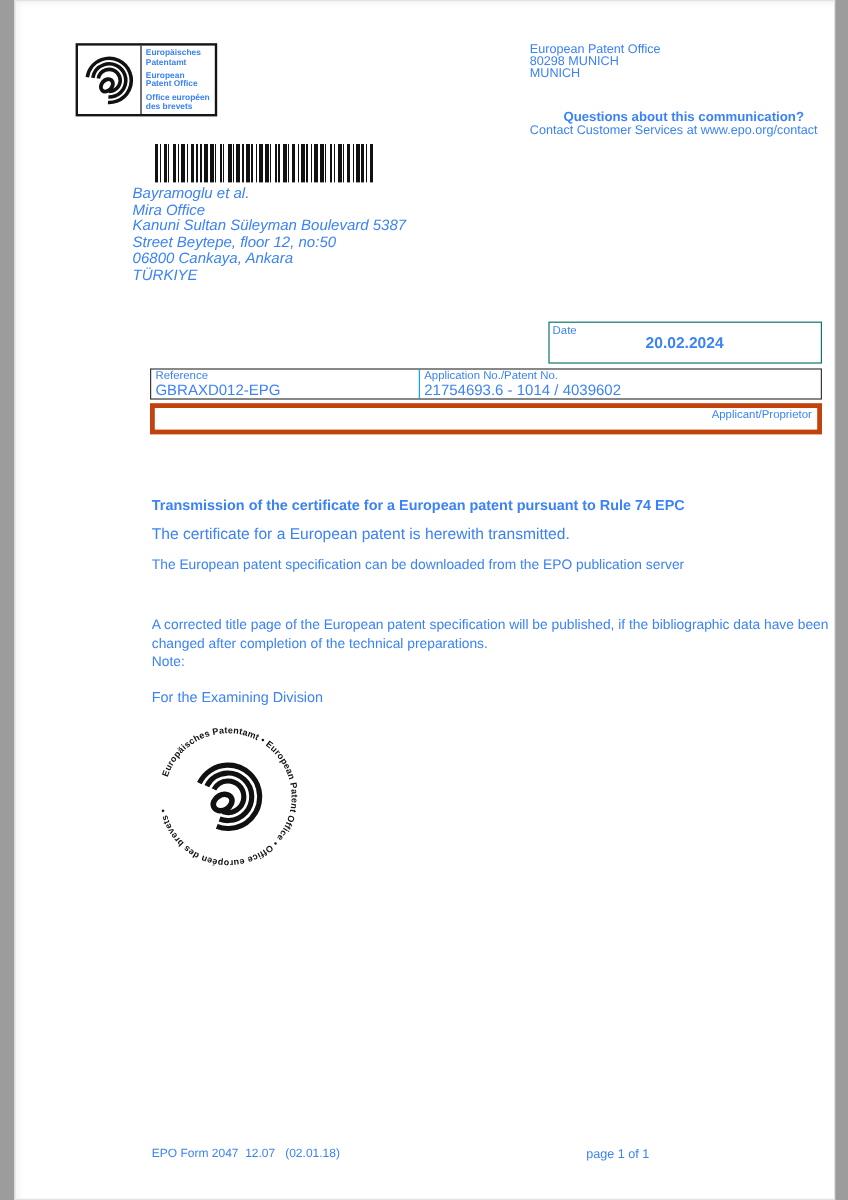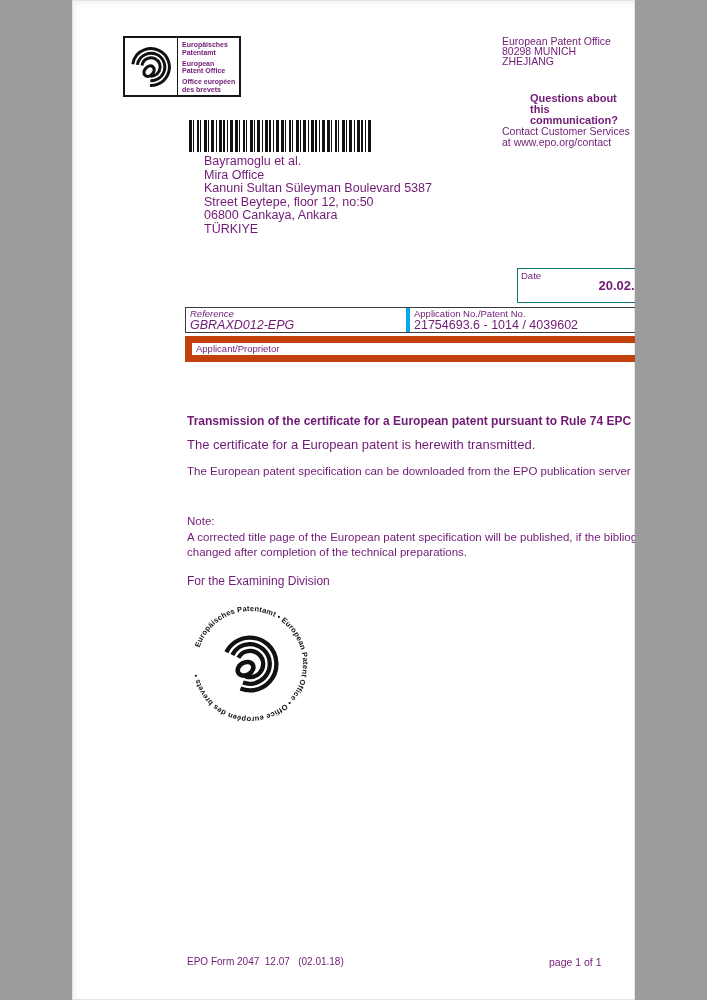--- a/index.html
+++ b/index.html
@@ -1,22 +1,22 @@
 <!DOCTYPE html>
 <html><head>
 <meta charset="utf-8">
 <style>
   html,body{margin:0;padding:0;background:#9c9c9c;}
   .page{
     position:relative;
-    width:563px;height:1000px;
+    width:684px;height:1000px;
     margin:0 auto;
     background:#ffffff;
     font-family:"Liberation Sans", sans-serif;
-    color:#701a75;
+    color:#3b82f6;
     overflow:hidden;
     box-shadow:inset 0 0 0 1px #e3e3e3, inset 3px 3px 6px rgba(0,0,0,0.05);
   }
   .abs{position:absolute;}
 
   
   .logo-box{
     left:51px;top:36px;width:118px;height:61px;
     border:2px solid #151515;
     box-sizing:border-box;
@@ -36,42 +36,43 @@
   .barcode{
     left:117px;top:120px;width:182px;height:32px;
     background:repeating-linear-gradient(90deg,
       #111 0px 3px, #fff 3px 4px, #111 4px 5px, #fff 5px 8px,
       #111 8px 10px, #fff 10px 11px, #111 11px 12px, #fff 12px 15px,
       #111 15px 18px, #fff 18px 19px, #111 19px 20px, #fff 20px 22px,
       #111 22px 25px, #fff 25px 27px, #111 27px 28px, #fff 28px 30px,
       #111 30px 33px, #fff 33px 34px, #111 34px 36px, #fff 36px 38px,
       #111 38px 39px, #fff 39px 41px, #111 41px 44px, #fff 44px 46px);
   }
-  .recipient{left:132px;top:155px;font-size:12.5px;line-height:13.6px;}
+  .recipient{left:99px;top:155px;font-size:12.5px;line-height:13.6px;font-style:italic;}
 
   
   .date-box{
     left:445px;top:268px;width:228px;height:35px;
     border:1px solid #0f766e;box-sizing:border-box;
   }
   .date-label{position:absolute;left:3px;top:1px;font-size:9.5px;}
   .date-value{position:absolute;left:0;top:9px;width:100%;text-align:center;font-size:13px;font-weight:600;}
 
   
   .ref-row1{
     left:113px;top:307px;width:560px;height:26px;
     border:1px solid #3a3a3a;box-sizing:border-box;
     display:flex;
   }
-  .ref-cell-left{width:224px;height:100%;border-right:4px solid #0ea5e9;box-sizing:border-box;padding:1px 4px;font-style:italic;}
+  .ref-cell-left{width:224px;height:100%;border-right:1px solid #0ea5e9;box-sizing:border-box;padding:1px 4px;}
   .ref-cell-right{flex:1;height:100%;padding:1px 4px;}
   .ref-row2{
     left:113px;top:336px;width:560px;height:26px;
-    border:7px solid #c2410c;box-sizing:border-box;
+    border:4px solid #c2410c;box-sizing:border-box;
     padding:1px 4px;
+    text-align:right;
   }
   .cell-label{font-size:9.5px;line-height:10px;}
   .cell-value{font-size:12.5px;line-height:13px;}
 
   
   .body-title{left:115px;top:414px;font-size:12px;font-weight:bold;}
   .body-para1{left:115px;top:437px;font-size:13px;}
   .body-para2{left:115px;top:463px;font-size:11.5px;line-height:16px;}
   .body-note{left:115px;top:514px;width:566px;font-size:11.5px;line-height:15.5px;}
   .body-closing{left:115px;top:574px;font-size:12px;font-weight:normal;}
@@ -121,21 +122,21 @@
       <div class="logo-text-group">
         <div>Office européen</div>
         <div>des brevets</div>
       </div>
     </div>
   </div>
 
   <div class="abs office-address">
     <div>European Patent Office</div>
     <div>80298 MUNICH</div>
-    <div>ZHEJIANG</div>
+    <div>MUNICH</div>
   </div>
 
   <div class="abs questions">
     <div class="q-title">Questions about this communication?</div>
     <div>Contact Customer Services at www.epo.org/contact</div>
   </div>
 
   <div class="abs barcode"></div>
 
   <div class="abs recipient">
@@ -168,22 +169,22 @@
 
   <div class="abs body-title">Transmission of the certificate for a European patent pursuant to Rule 74 EPC</div>
 
   <div class="abs body-para1">The certificate for a European patent is herewith transmitted.</div>
 
   <div class="abs body-para2">
     <div>The European patent specification can be downloaded from the EPO publication server</div>
   </div>
 
   <div class="abs body-note">
+    <div>A corrected title page of the European patent specification will be published, if the bibliographic data have been changed after completion of the technical preparations.</div>
     <div>Note:</div>
-    <div>A corrected title page of the European patent specification will be published, if the bibliographic data have been changed after completion of the technical preparations.</div>
   </div>
 
   <div class="abs body-closing">For the Examining Division</div>
 
   <div class="abs seal">
     <svg width="132" height="132" viewBox="0 0 132 132">
       <defs>
         <path id="seal-ring-path" d="M 13,66 A 53,53 0 1 1 119,66 A 53,53 0 1 1 13,66"></path>
       </defs>
       <g transform="rotate(18 66 66)">

